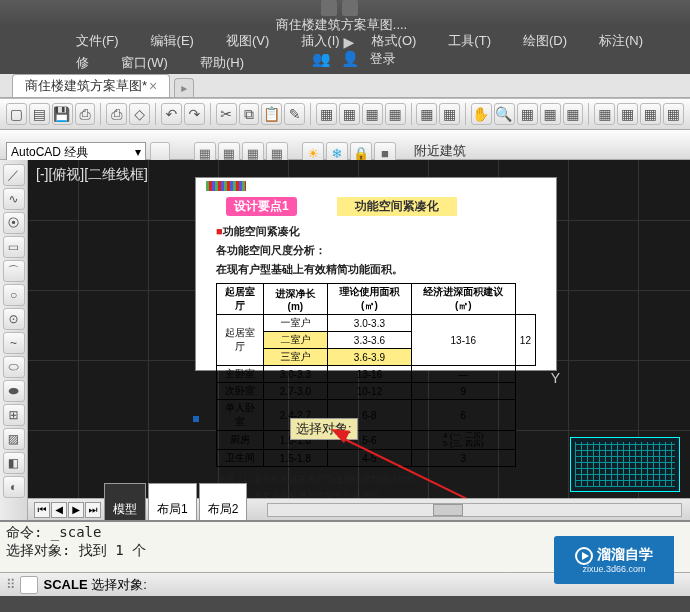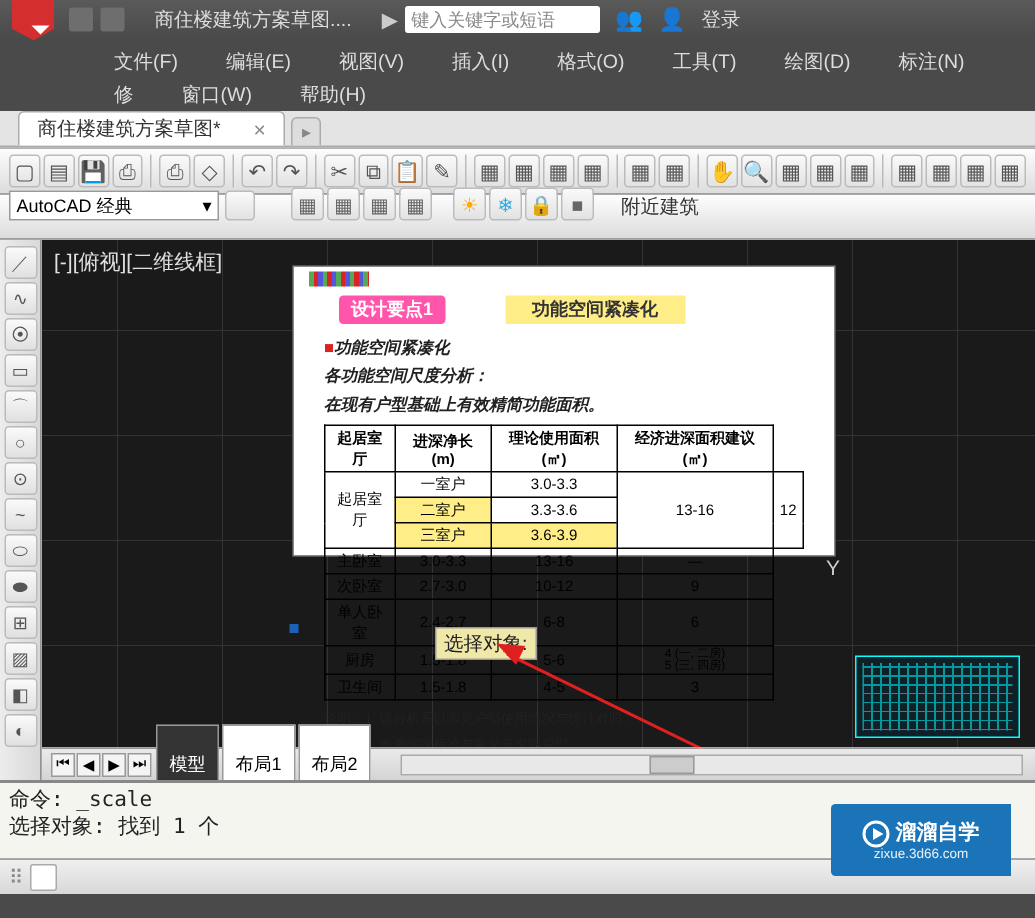--- a/index.html
+++ b/index.html
@@ -1,46 +1,46 @@
 <!DOCTYPE html>
 <html><head>
 <meta charset="utf-8">
 <style>
 * { box-sizing: border-box; margin: 0; padding: 0; }
 body { width: 690px; height: 612px; overflow: hidden; font-family: "Microsoft YaHei", Arial, sans-serif; font-size: 12px; background: #4a4a4a; position: relative; }
 
 
-.titlebar { height: 26px; background: linear-gradient(#5a5a5a,#4a4a4a); display: flex; align-items: center; padding-left: 8px; }
+.titlebar { height: 26px; background: linear-gradient(#5a5a5a,#4a4a4a); display: flex; align-items: center; padding-left: 8px; flex-direction: column; }
 .logo { width: 28px; height: 28px; background: #d42e2e; position: relative; margin-right: 10px; clip-path: polygon(0 0, 100% 0, 100% 72%, 52% 100%, 0 72%); }
 .logo::after { content:""; position:absolute; right:3px; bottom:4px; border-left:6px solid transparent; border-right:6px solid transparent; border-top:6px solid #fff; }
 .title-icons { display:flex; gap:5px; margin-right:20px; }
 .title-icons span { width:16px; height:16px; background:#6e6e6e; border-radius:2px; }
 .title-text { color:#ddd; font-size:13px; margin-right:15px; }
 .title-arrow { color:#ccc; margin:0 5px; font-size:14px; }
 .search-box { background:#fff; height:18px; width:130px; padding:1px 4px; font-size:12px; color:#888; border-radius:2px; }
 .title-right { display:flex; align-items:center; gap:10px; margin-left:10px; }
 .title-right .icon { color:#bbb; font-size:15px; }
 .login { color:#ddd; font-size:13px; }
 
 
 .menubar { height: 48px; background:#4a4a4a; display:flex; flex-wrap:wrap; align-items:center; padding:4px 20px 4px 60px; gap:0;text-align:right; }
 .menubar span { color:#ddd; font-size:13px; padding:2px 16px; white-space:nowrap; }
 
 
 .doctabs { height:24px; background:#e4e4e4; display:flex; align-items:flex-end; padding-left:12px; border-bottom:1px solid #aaa; }
-.doctab { background:#fff; border:1px solid #aaa; border-bottom:none; border-radius:4px 4px 0 0; padding:2px 12px; font-size:13px; color:#333; display:flex; align-items:center; gap:22px; }
+.doctab { background:#fff; border:1px solid #aaa; border-bottom:none; border-radius:4px 4px 0 0; padding:2px 12px; font-size:13px; color:#333; display:flex; align-items:center; gap:2px; }
 .doctab-close { color:#888; font-size:14px; }
 .newtab { margin-left:4px; color:#888; padding:2px 6px; border:1px solid #aaa; border-bottom:none; border-radius:4px 4px 0 0; background:#ddd; }
 
 
 .toolbarA { height:32px; background:linear-gradient(#fdfdfd,#dcdcdc); border-top:1px solid #bbb; border-bottom:1px solid #aaa; display:flex; align-items:center; padding:0 6px; gap:2px; }
 .toolbarA .btn { width:22px; height:22px; background:linear-gradient(#fafafa,#e2e2e2); border:1px solid #bbb; border-radius:3px; display:flex; align-items:center; justify-content:center; font-size:14px; color:#555; }
 .toolbarA .sep { width:1px; height:22px; background:#bbb; margin:0 3px; }
 
-.toolbarB { height:30px; background:linear-gradient(#fdfdfd,#dcdcdc); border-bottom:1px solid #aaa; display:flex; align-items:flex-end; padding:12px 6px; gap:4px; }
+.toolbarB { height:30px; background:linear-gradient(#fdfdfd,#dcdcdc); border-bottom:1px solid #aaa; display:flex; align-items:flex-start; padding:12px 6px; gap:4px; }
 .ws-select { background:#fff; border:1px solid #999; width:140px; height:20px; padding:1px 4px; font-size:12px; display:flex; justify-content:space-between; align-items:center; }
 .gear { width:20px; height:20px; background:linear-gradient(#fafafa,#e2e2e2); border:1px solid #bbb; border-radius:3px; }
 .toolbarB .btngrp { display:flex; gap:2px; margin-left:20px; }
 .toolbarB .btn { width:22px; height:22px; background:linear-gradient(#fafafa,#e2e2e2); border:1px solid #bbb; border-radius:3px; display:flex; align-items:center; justify-content:center; font-size:13px; color:#666; }
 .layer-label { font-size:13px; color:#333; margin-left:14px; }
 
 
 .workspace { position:relative; height:360px; background:#1e1e1e; display:flex; }
 .lefttools { width:28px; background:linear-gradient(90deg,#ececec,#d8d8d8); border-right:1px solid #aaa; display:flex; flex-direction:column; align-items:center; padding-top:4px; gap:2px; }
 .lefttools .tbtn { width:22px; height:22px; background:linear-gradient(#fafafa,#e0e0e0); border:1px solid #bbb; border-radius:3px; font-size:12px; color:#555; display:flex; align-items:center; justify-content:center; }
@@ -50,21 +50,21 @@
 .minimap { position:absolute; right:10px; bottom:28px; width:110px; height:55px; border:1px solid #0ff; background:#102028; }
 .minimap::before { content:""; position:absolute; inset:4px; background:repeating-linear-gradient(90deg,#0cc 0 1px,transparent 1px 6px),repeating-linear-gradient(0deg,#0cc 0 1px,transparent 1px 6px); opacity:.7; }
 .ucs { position:absolute; right:130px; top:210px; color:#ccc; font-size:14px; }
 
 
 .embed { position:absolute; left:168px; top:18px; width:360px; height:192px; background:#fff; box-shadow:0 0 0 1px #888; }
 .embed .strip { height:10px; background:repeating-linear-gradient(90deg,#5a5 0 3px,#d22 3px 6px,#55d 6px 9px); width:40px; margin:3px 0 0 10px; }
 .embed .hdr { display:flex; gap:40px; padding:6px 30px; font-size:12px; }
 .embed .hdr .badge1 { background:#f5a; color:#fff; padding:1px 8px; border-radius:3px; font-weight:bold; }
 .embed .hdr .badge2 { background:#fe8; color:#333; padding:1px 18px; font-weight:bold; }
-.embed .sect { padding:2px 20px; font-size:11px; color:#222;font-style:italic; }
+.embed .sect { padding:2px 20px; font-size:11px; color:#222; }
 .embed .red { color:#d22; font-weight:bold; }
 .embed .bold { font-weight:bold; }
 .embed table { border-collapse:collapse; margin:4px auto; font-size:10px; width:320px; }
 .embed td, .embed th { border:1px solid #000; padding:1px 4px; text-align:center; height:12px; }
 .embed .hl { background:#fe8; }
 .embed .ft { font-size:9px; padding:2px 20px; color:#222; }
 .embed-handle { position:absolute; width:6px; height:6px; background:#1a62b8; }
 .cursor-label { position:absolute; left:262px; top:258px; background:#f0e8a8; border:1px solid #999; padding:1px 5px; font-size:13px; color:#222; }
 .arrow-line { position:absolute; left:310px; top:275px; width:230px; height:2px; background:#e02020; transform-origin:left center; transform:rotate(26deg); }
 .arrow-head { position:absolute; left:302px; top:266px; width:0; height:0; border-right:18px solid #e02020; border-top:7px solid transparent; border-bottom:7px solid transparent; transform:rotate(26deg); }
@@ -97,21 +97,20 @@
 <body>
 
 <div class="titlebar">
   <div class="logo"></div>
   <div class="title-icons">
     <span></span>
     <span></span>
   </div>
   <div class="title-text">商住楼建筑方案草图....</div>
   <span class="title-arrow">▶</span>
-  <div class="search-box">键入关键字或短语</div>
   <div class="title-right">
     <span class="icon">👥</span>
     <span class="icon">👤</span>
     <span class="login">登录</span>
   </div>
 </div>
 
 <div class="menubar">
   <span>文件(F)</span>
   <span>编辑(E)</span>
@@ -306,20 +305,21 @@
 </div>
 
 <div class="cmdarea">
   <div class="line">命令: _scale</div>
   <div class="line">选择对象: 找到 1 个</div>
 </div>
 
 <div class="statusbar">
   <span class="grab">⠿</span>
   <span class="sicon"></span>
+  <span><b>SCALE</b> <span>选择对象:</span></span>
 </div>
 
 <div class="watermark">
   <div class="row">
       <div class="play"></div>
       <span>溜溜自学</span>
     </div>
   <div class="url">zixue.3d66.com</div>
 </div>
 

